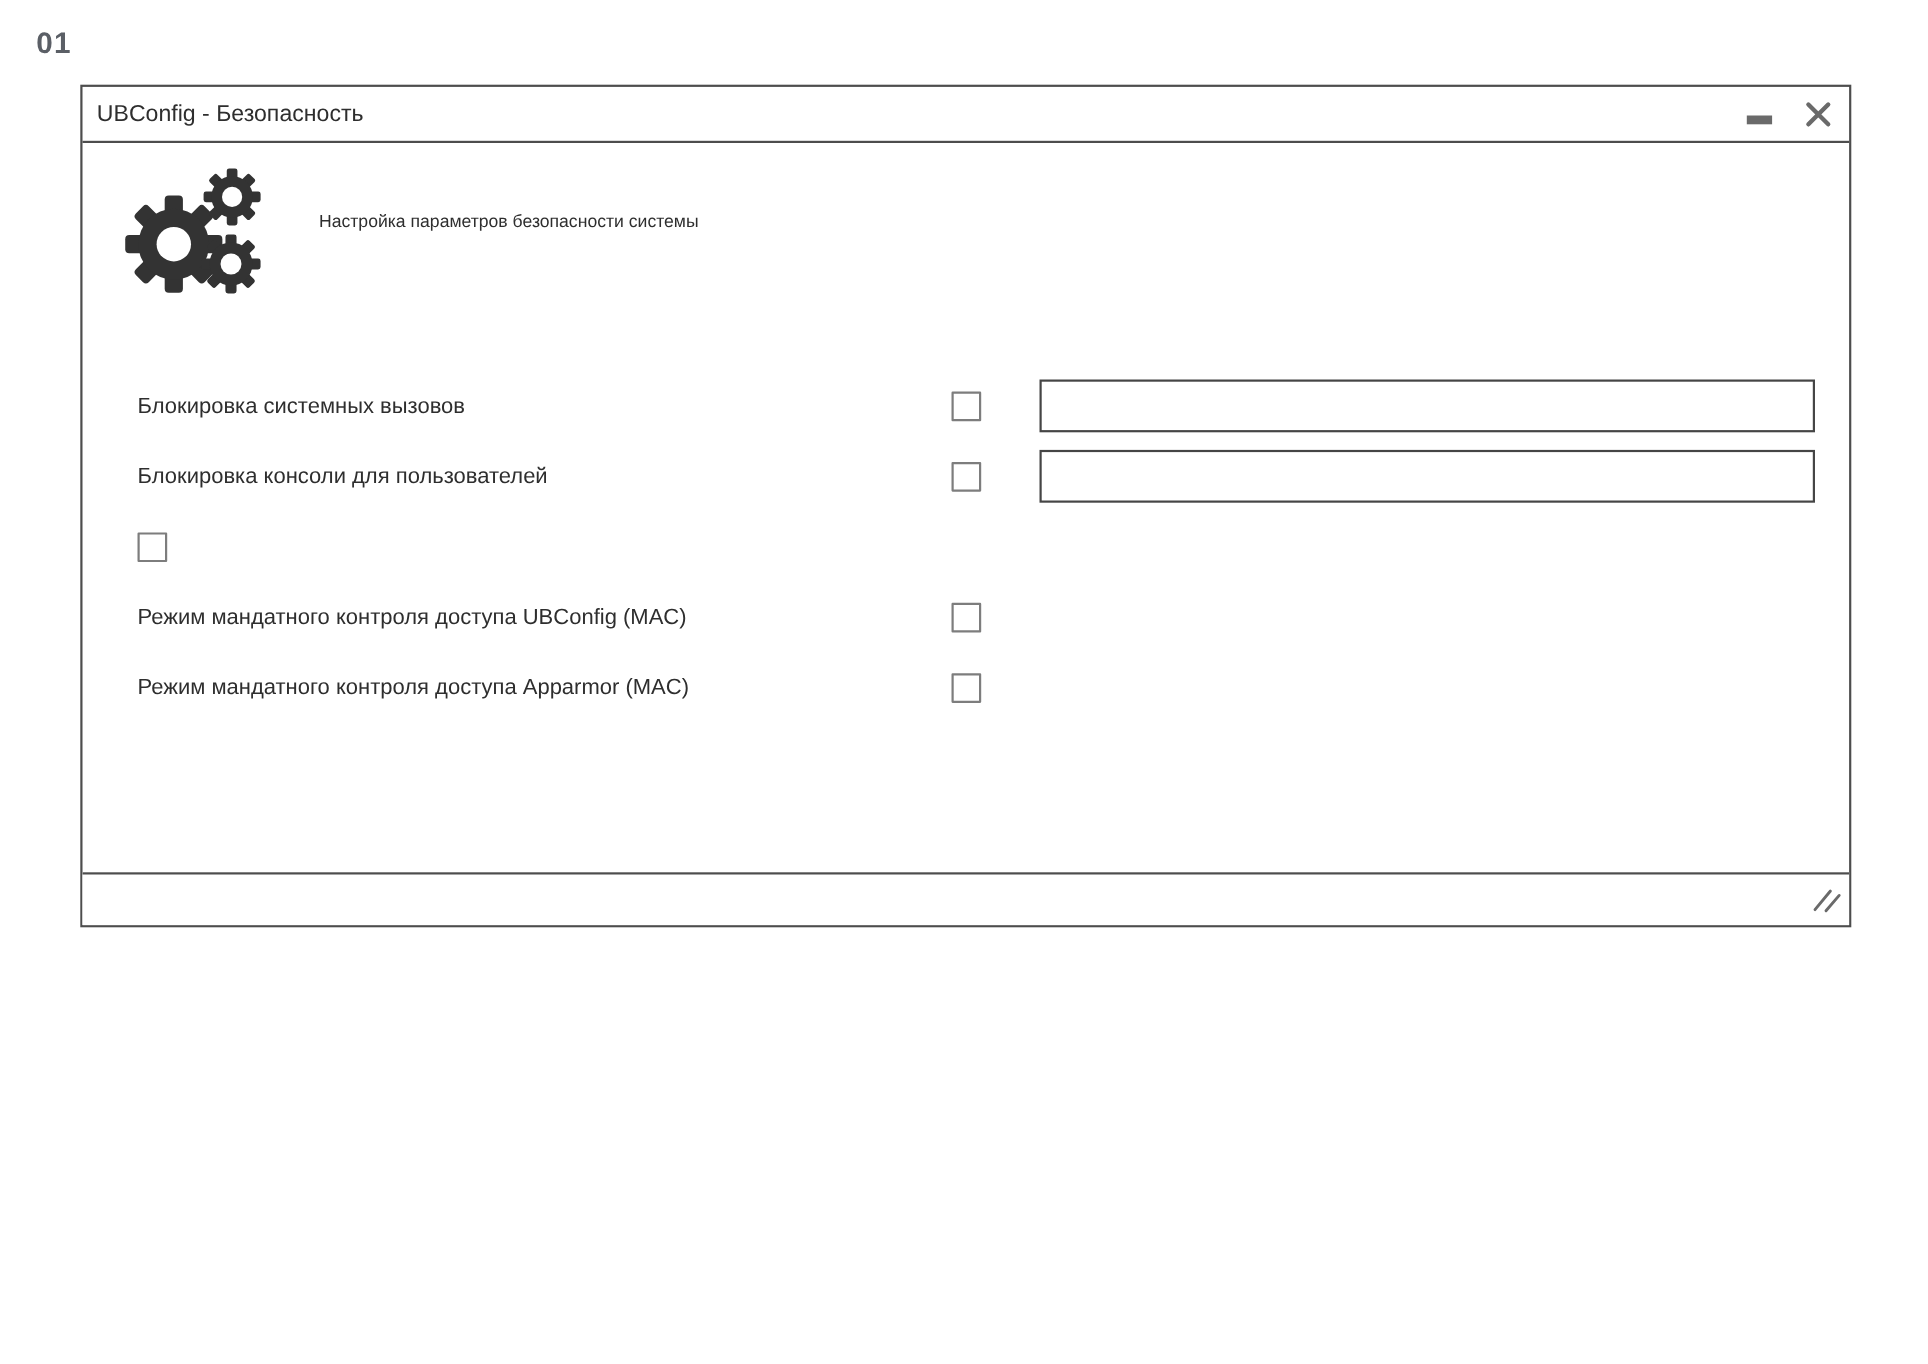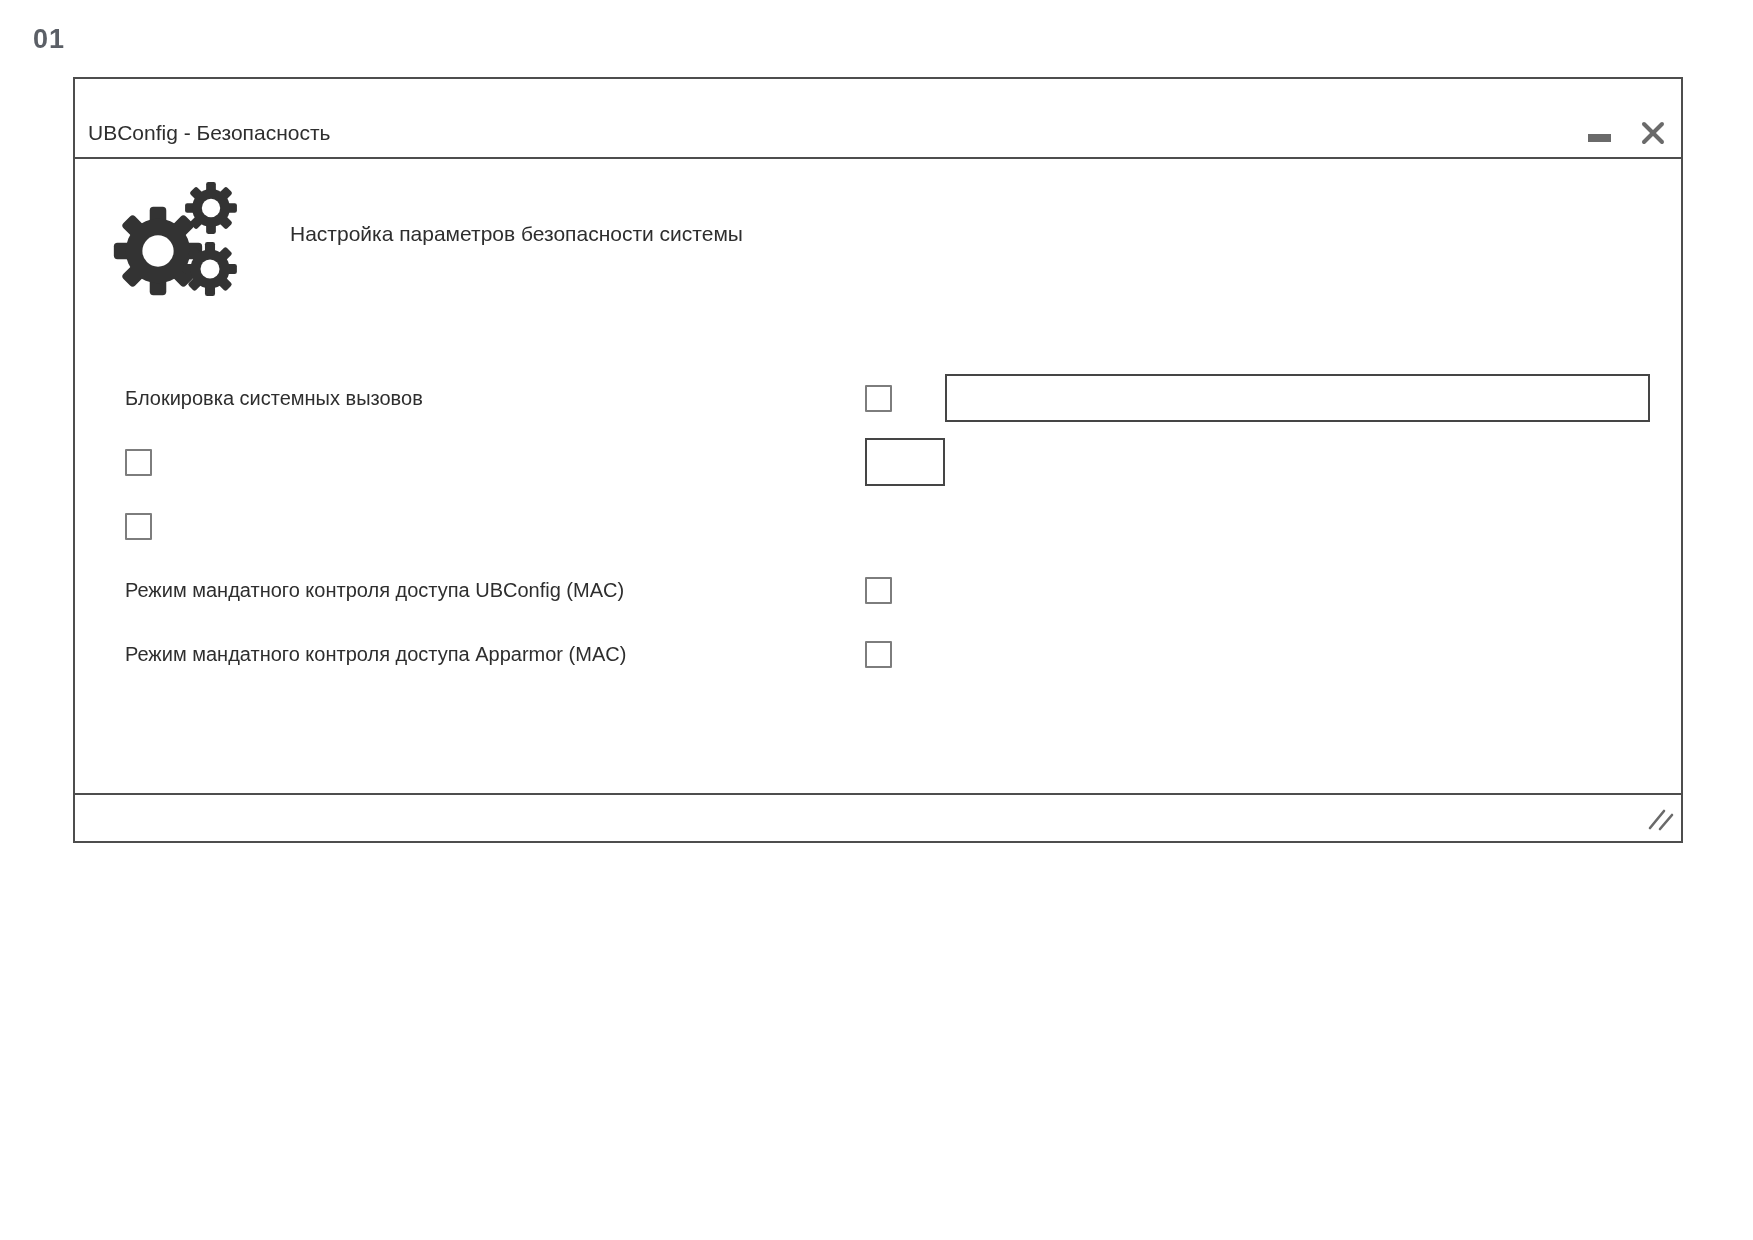--- a/index.html
+++ b/index.html
@@ -12,34 +12,34 @@
     font-size:27px; font-weight:bold; color:#5b5f66; letter-spacing:1px;
   }
 
   .window {
     position:absolute; left:73px; top:77px; width:1610px; height:766px;
     background:#ffffff; border:2px solid #4d4d4d;
   }
 
   .titlebar {
     height:51px; border-bottom:2px solid #4d4d4d;
-    display:flex; align-items:center; padding:0 16px 0 13px;margin-top:29px;
+    display:flex; align-items:center; padding:0 16px 0 13px;
   }
   .title { font-size:21px; color:#2e2e2e; }
   .win-controls { margin-left:auto; display:flex; align-items:center; gap:30px; }
   .win-btn { background:none; border:none; cursor:pointer; padding:0; display:flex; align-items:center; justify-content:center; height:28px; }
   .min-glyph { display:block; width:23px; height:8px; background:#6a6a6a; margin-top:10px; }
 
   .content { position:relative; height:659px; }
 
   .gears-wrap { position:absolute; left:33px; top:20px; width:132px; height:122px; }
 
   .heading {
     position:absolute; left:215px; top:63px;
-    font-size:21px; color:#2e2e2e;text-align:right;
+    font-size:16px; color:#2e2e2e;text-align:right;
   }
 
   .rows { position:absolute; left:0; right:0; top:215px; }
   .row {
     display:grid;
     grid-template-columns:740px 80px 1fr;
     align-items:center;
     height:48px;
     margin:0 31px 16px 50px;
   }
@@ -120,20 +120,21 @@
 
         <div class="row">
           <label class="row-label">Блокировка системных вызовов</label>
           <span class="cb-cell">
               <input type="checkbox" class="cb" style="">
             </span>
           <input type="text" class="txt" value="" style="">
         </div>
 
         <div class="row">
+          <label class="row-label">Блокировка консоли для пользователей</label>
           <span class="cb-cell">
               <input type="checkbox" class="cb" style="">
             </span>
           <input type="text" class="txt" value="" style="">
         </div>
 
 
 
         <div class="row">
           <span class="cb-cell">

